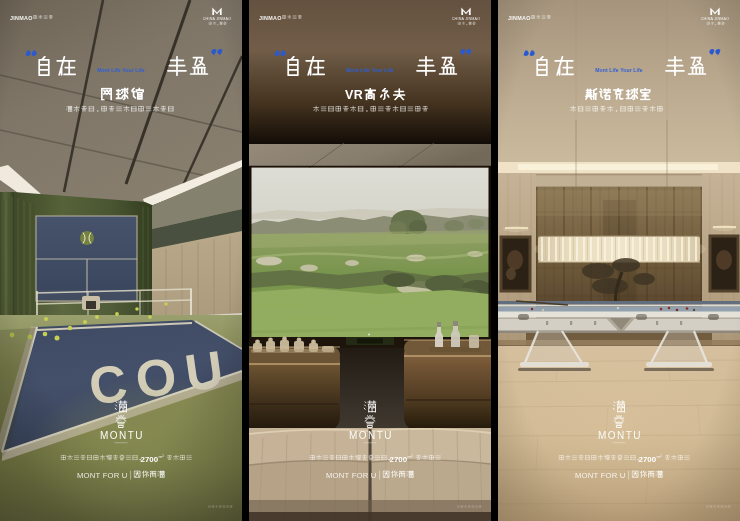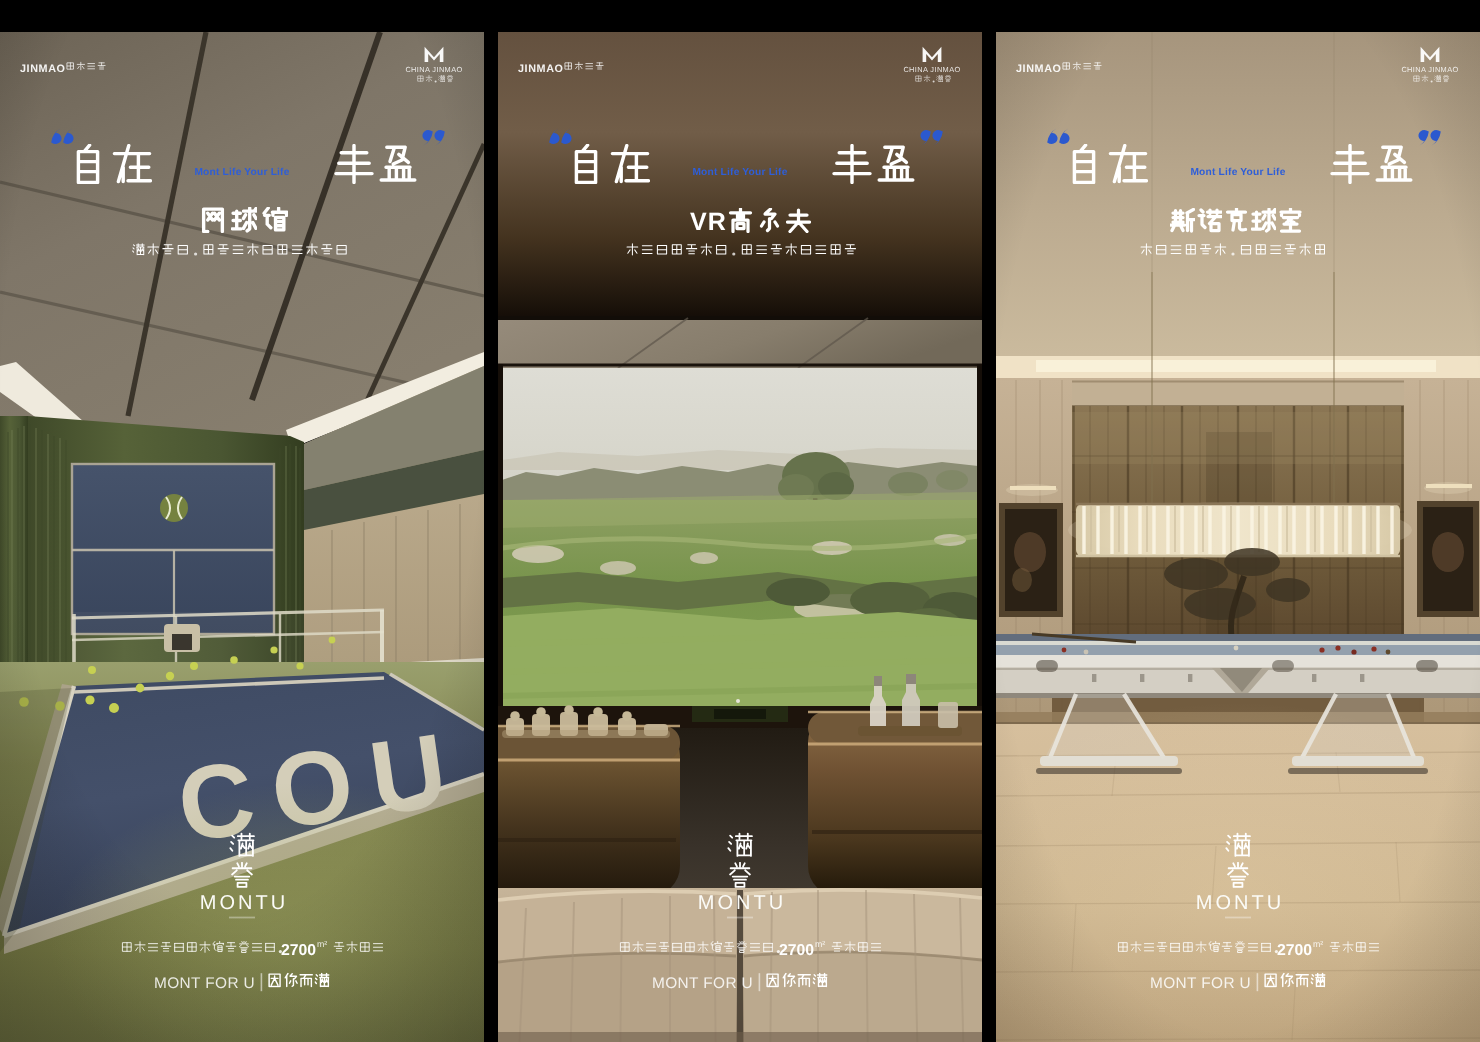--- a/index.html
+++ b/index.html
@@ -1,17 +1,17 @@
 <!DOCTYPE html>
 <html><head>
 <meta charset="utf-8">
 <style>
 html,body{margin:0;padding:0;background:#000;}
 body{width:740px;height:521px;overflow:hidden;position:relative;font-family:"Liberation Sans",sans-serif;}
-.panel{position:absolute;top:16px;width:242px;height:394px;}
+.panel{position:absolute;top:0;width:242px;height:394px;}
 svg text{font-family:"Liberation Sans",sans-serif;}
 .glyph{fill:none;stroke:currentColor;stroke-linecap:round;stroke-linejoin:round;}
 use{color:#fff;}
 </style>
 </head>
 <body>
 
 <svg width="0" height="0" style="position:absolute">
 <defs>
 <symbol viewBox="0 0 100 100" id="g-zi" class="glyph">

